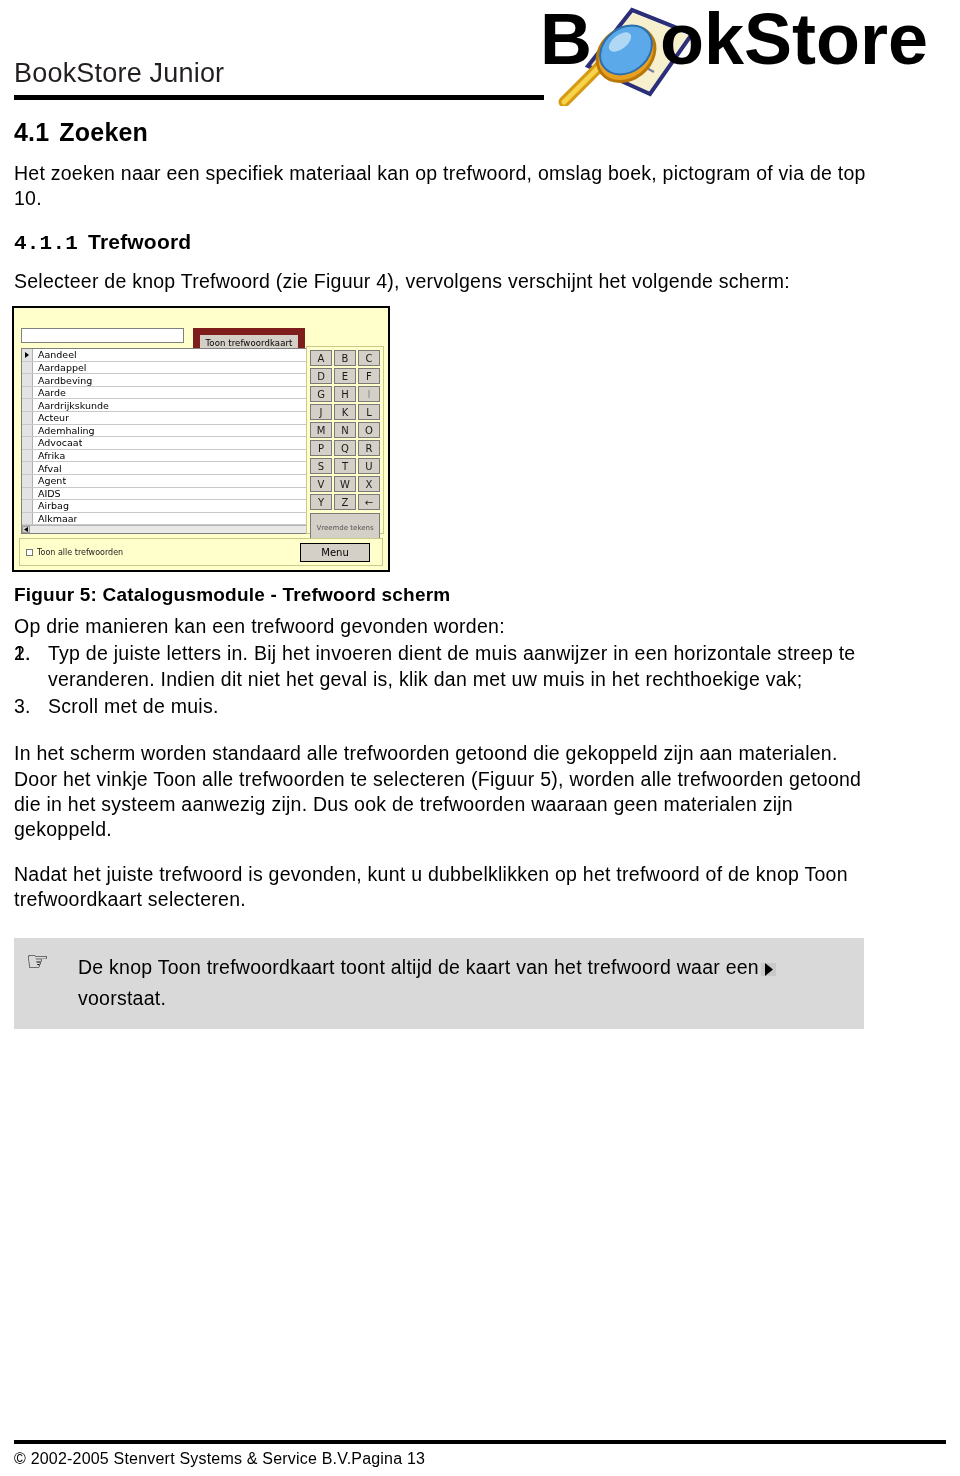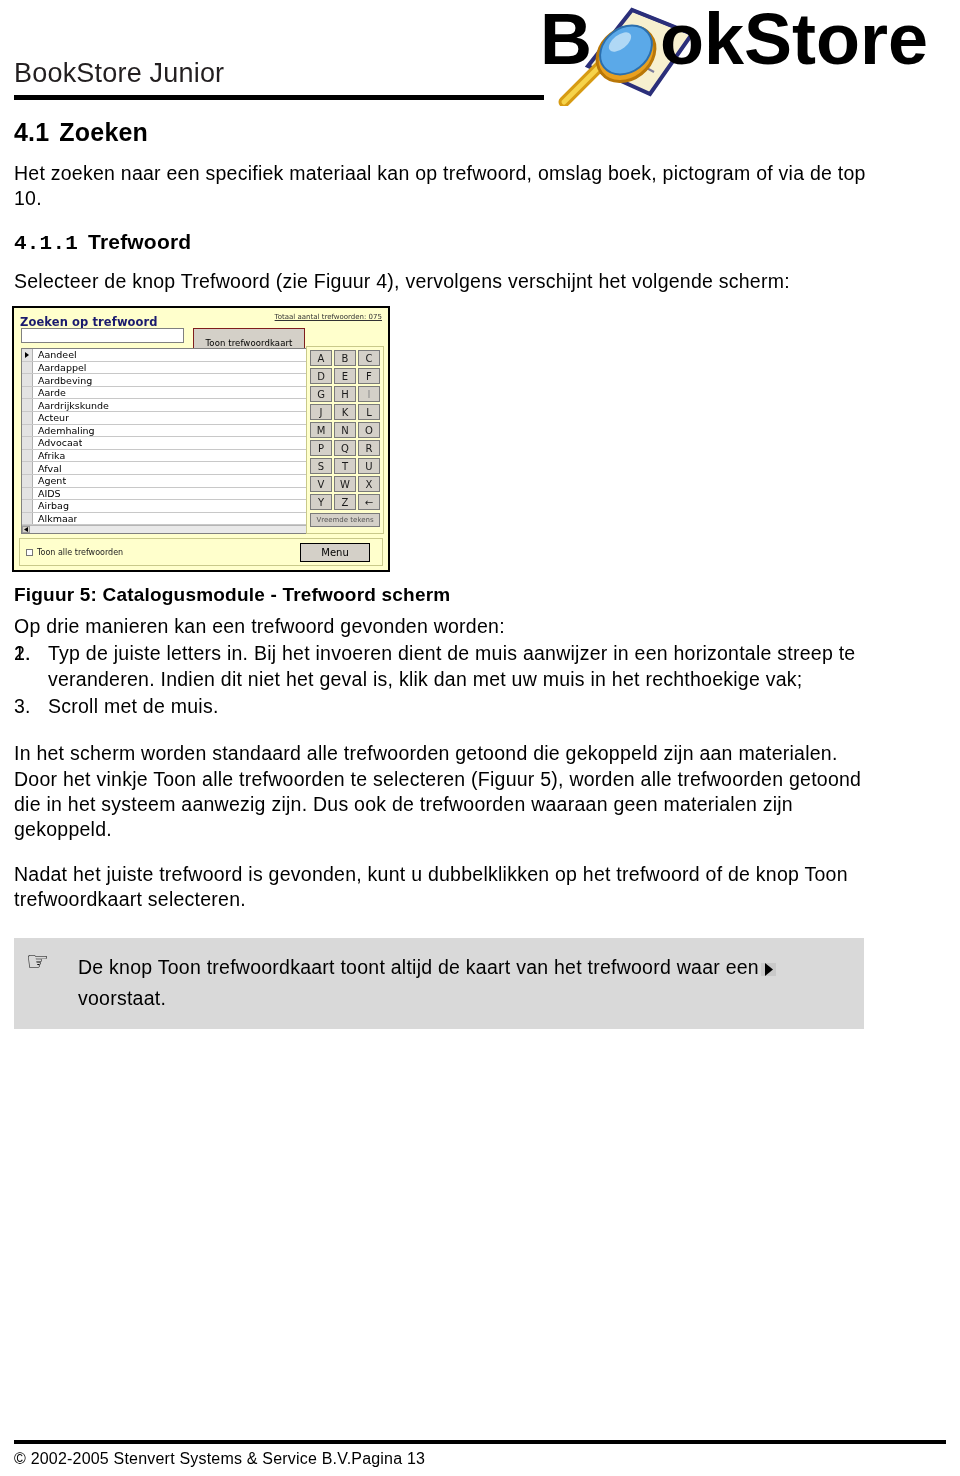--- a/index.html
+++ b/index.html
@@ -131,21 +131,21 @@
   }
   .app-searchrow{
     position:absolute;left:7px;top:20px;width:364px;height:17px;
   }
   .app-input{
     position:absolute;left:0;top:0;width:163px;height:15px;
     background:#fff;border:1px solid #808080;box-sizing:border-box;
   }
   .app-btn-card{
     position:absolute;left:172px;top:0;width:112px;height:30px;
-    background:#d4d0c8;border:1px solid #7f1d1d;box-sizing:border-box;
+    background:#d4d0c8;border:7px solid #7f1d1d;box-sizing:border-box;
     font-size:8.5px;color:#000;
     display:flex;align-items:center;justify-content:center;
     letter-spacing:.1px;
   }
   
   .app-list{
     position:absolute;left:7px;top:40px;width:336px;height:186px;
     background:#fff;border:1px solid #808080;box-sizing:border-box;
     overflow:hidden;
   }
@@ -196,21 +196,21 @@
     gap:2px;
   }
   .kbtn{
     height:16px;background:#d4d0c8;
     border:1px solid #7a7a7a;box-sizing:border-box;
     display:flex;align-items:center;justify-content:center;
     font-size:10px;color:#1a1a1a;
   }
   .kbtn.dim{color:#8d8d8d;}
   .kbtn.wide{
-    grid-column:1 / span 3;margin-top:3px;height:14px;font-size:7px;
+    grid-column:1 / span 3;margin-top:3px;height:29px;font-size:7px;
     color:#555;
   }
   
   .app-bottom{
     position:absolute;left:5px;right:5px;bottom:4px;height:28px;
     background:#ffffcc;border:1px solid #c9c98a;box-sizing:border-box;
   }
   .app-check{
     position:absolute;left:6px;top:9px;
     display:flex;align-items:center;gap:4px;
@@ -268,24 +268,20 @@
   <p class="body">Het zoeken naar een specifiek materiaal kan op trefwoord, omslag boek, pictogram of via de top 10.</p>
 
   <div class="h2">
     <span class="num">4.1.1</span><span>Trefwoord</span>
   </div>
   <p class="body">Selecteer de knop  Trefwoord  (zie Figuur 4), vervolgens verschijnt het volgende scherm:</p>
 
   <div class="figure-wrap">
     <div class="app">
 
-      <div class="app-titlebar">
-        <span class="app-title">Zoeken op trefwoord</span>
-        <span class="app-total">Totaal aantal trefwoorden: 075</span>
-      </div>
 
       <div class="app-searchrow">
         <div class="app-input"></div>
         <div class="app-btn-card">Toon trefwoordkaart</div>
       </div>
 
       <div class="app-list">
         <div id="keyword-rows">
             <div class="lrow">
               <div class="selcell">

